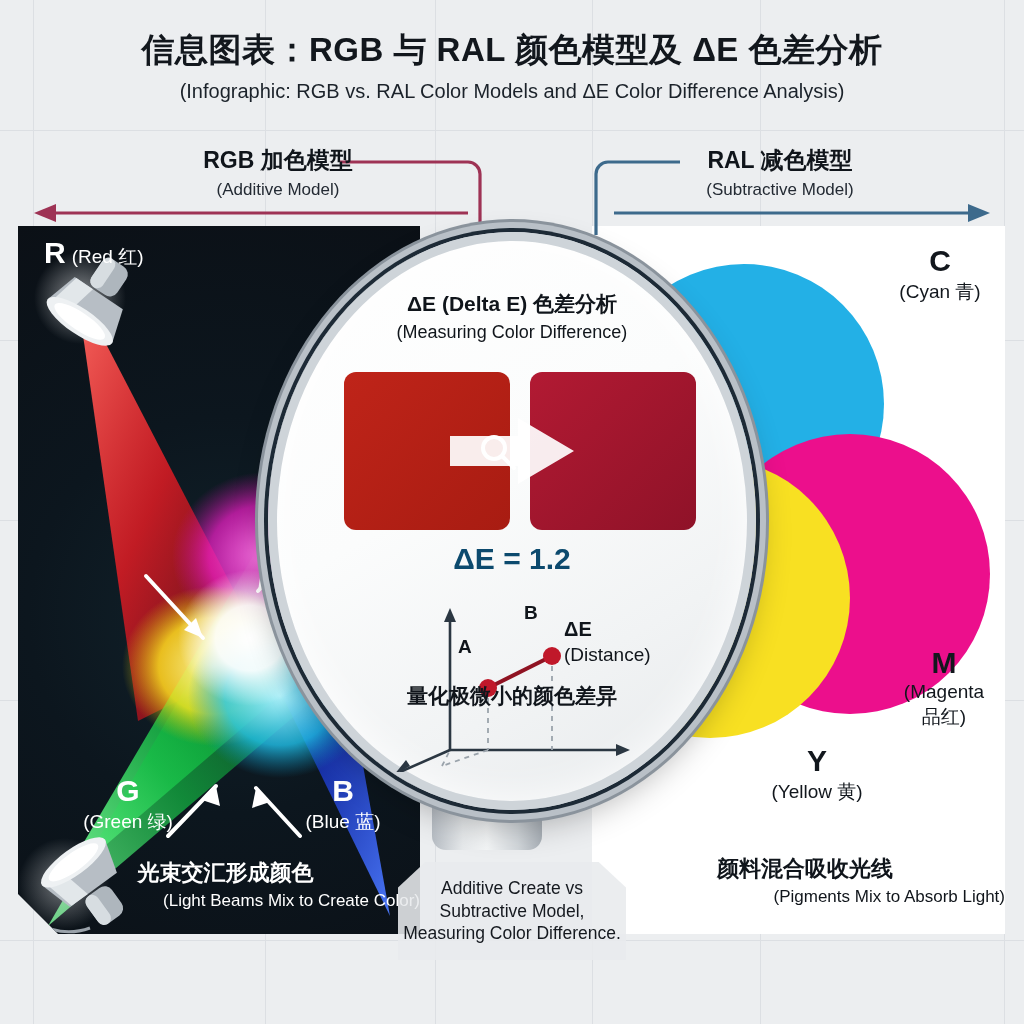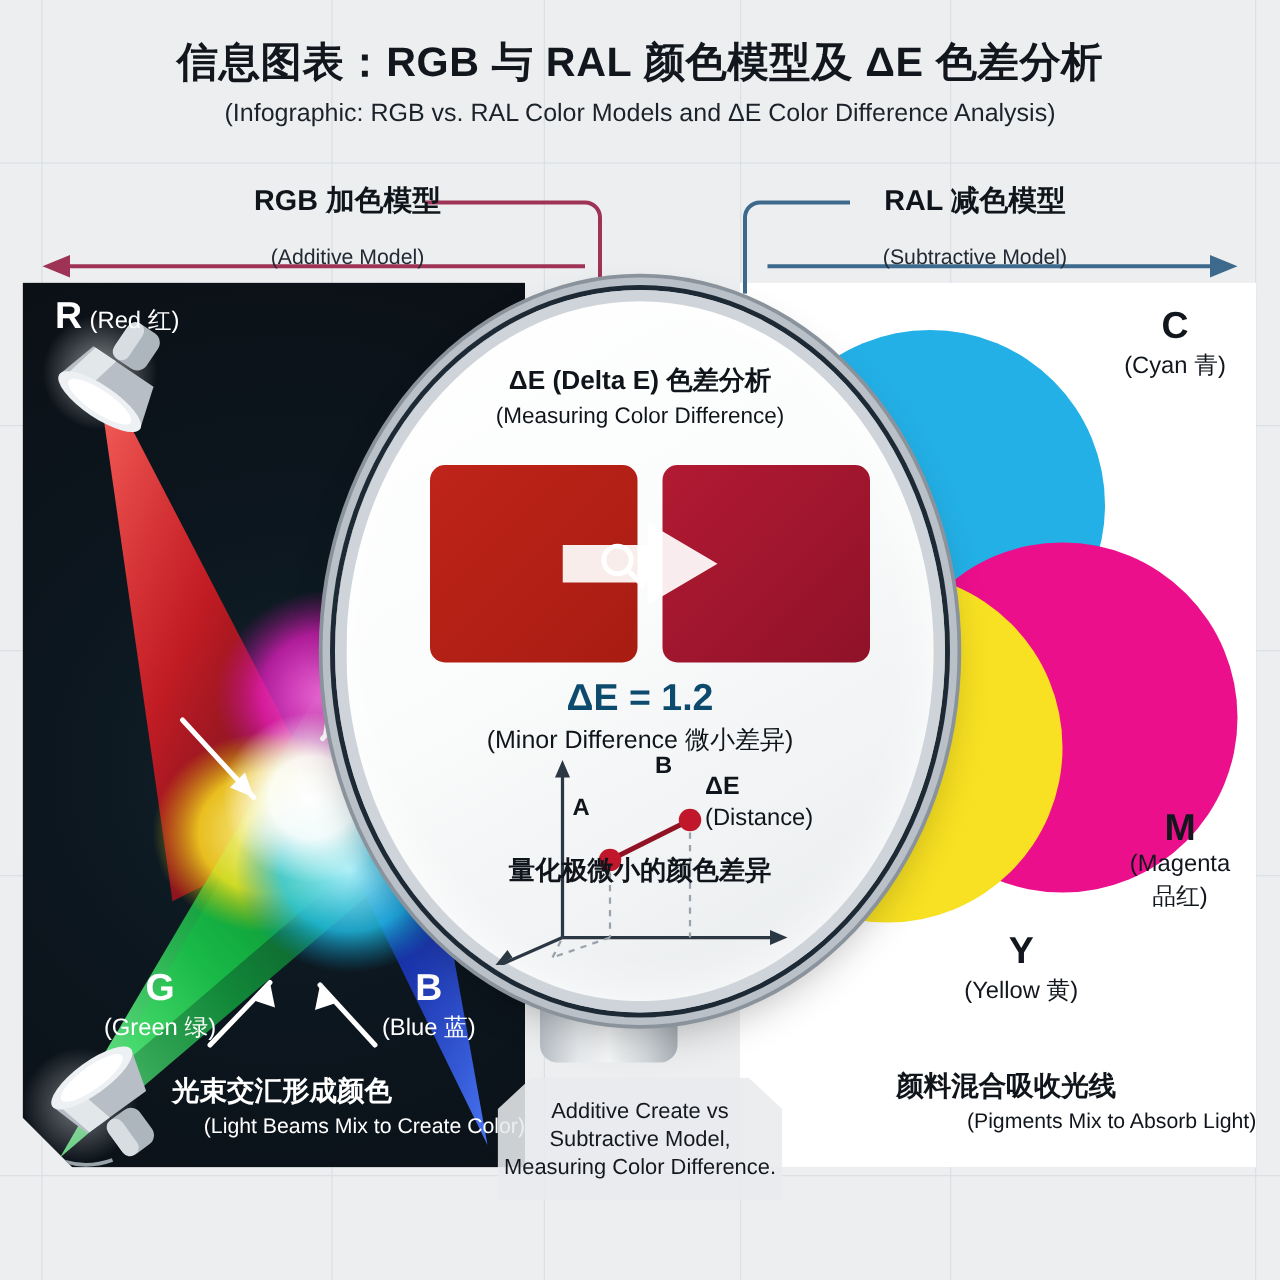--- a/index.html
+++ b/index.html
@@ -21,21 +21,21 @@
   .title-wrap { position:absolute; top:28px; left:0; right:0; text-align:center; z-index:6; }
   .title-cn {
     font-size:33px; font-weight:bold; color:#12171d; letter-spacing:.5px;
     white-space:nowrap;
   }
   .title-en { font-size:20px; color:#1b222a; margin-top:7px; white-space:nowrap; }
 
   
   .sec-head { position:absolute; text-align:center; z-index:6; }
   .sec-head .cn { font-size:23px; font-weight:bold; color:#10151b; white-space:nowrap; }
-  .sec-head .en { font-size:17px; color:#232a33; margin-top:20px; white-space:nowrap; }
+  .sec-head .en { font-size:17px; color:#232a33; margin-top:4px; white-space:nowrap; }
   #head-rgb { top:145px; left:128px; width:300px; }
   #head-ral { top:145px; left:620px; width:320px; }
 
   
   .conn { position:absolute; z-index:5; }
 
   
   .panel { position:absolute; z-index:2; overflow:hidden; }
 
   #panel-left {
@@ -360,21 +360,20 @@
     <svg id="mag-arrow" viewBox="0 0 132 74">
       <path d="M0 22 L68 22 L68 4 L124 37 L68 70 L68 52 L0 52 Z" fill="#ffffff" opacity=".92"></path>
       <g stroke="#ffffff" stroke-width="4" fill="none">
         <circle cx="44" cy="34" r="11"></circle>
         <path d="M52 42 L64 54" stroke-linecap="round"></path>
       </g>
     </svg>
 
     <div class="mag-val">
       <div class="num">ΔE = 1.2</div>
-      <div class="note">(Minor Difference 微小差异)</div>
     </div>
 
     <svg id="mag-plot" viewBox="0 0 300 172">
 
       <g stroke="#2b3742" stroke-width="2.6" fill="none">
         <path d="M64 150 L64 16"></path>
         <path d="M64 150 L236 150"></path>
         <path d="M64 150 L14 172"></path>
       </g>
       <g fill="#2b3742">

